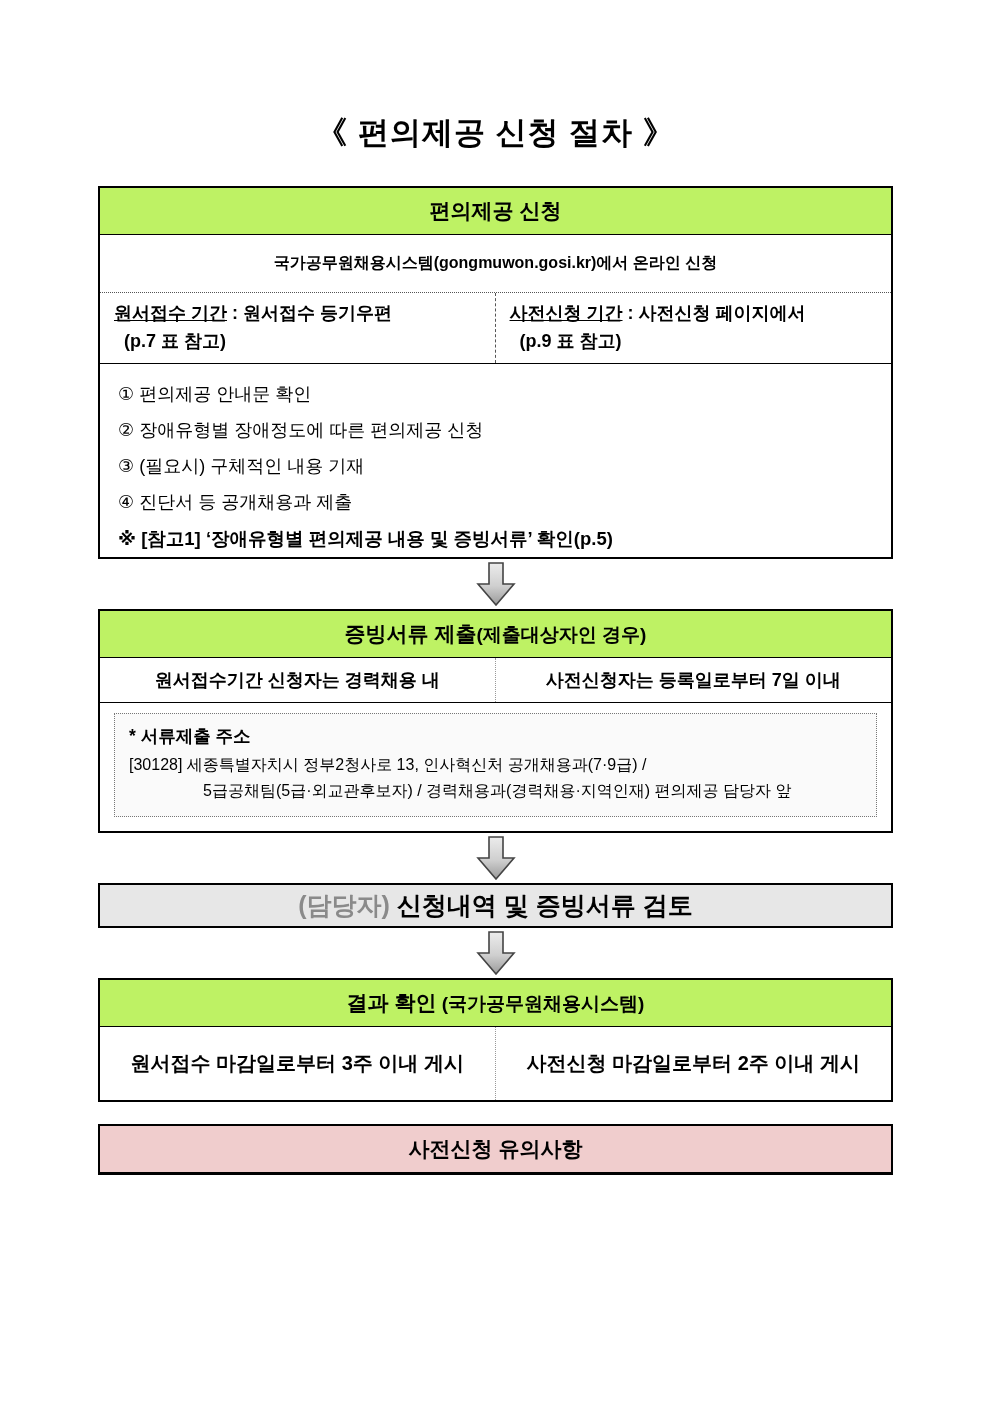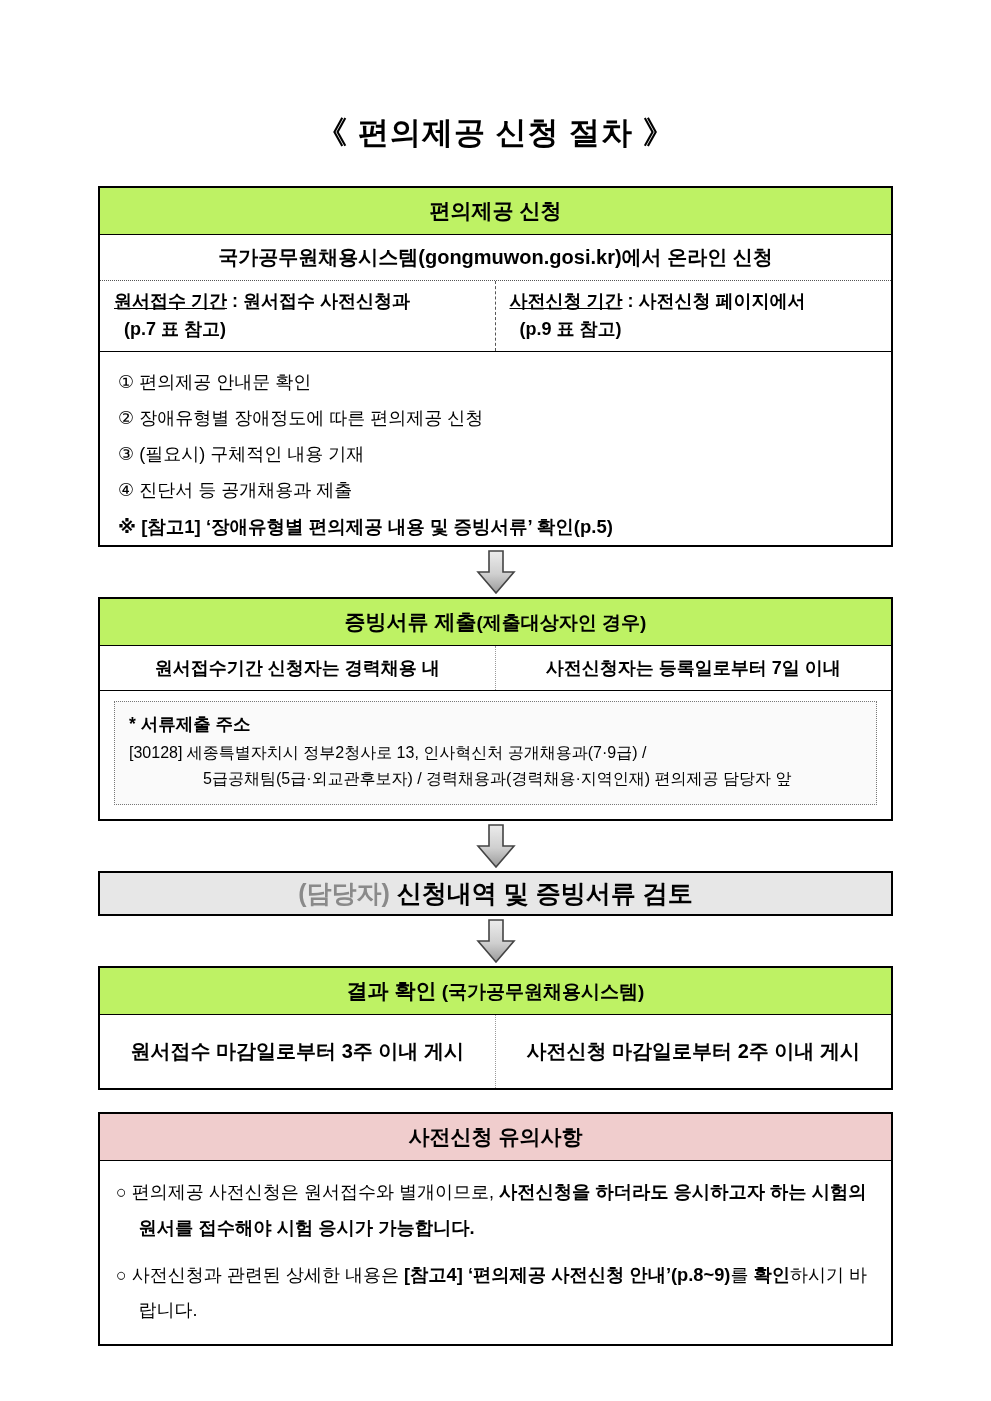--- a/index.html
+++ b/index.html
@@ -15,22 +15,22 @@
   }
   
   .fbox{border:2px solid #000;background:#fff;}
   .fbox-header{
     background:#bef264;border-bottom:1px solid #000;
     text-align:center;font-size:21px;font-weight:800;
     padding:9px 6px;
   }
   .fbox-header .light{font-weight:600;font-size:19px;}
   .row-center{
-    text-align:center;font-size:20px;font-weight:700;
-    padding:9px 6px;border-bottom:1px dotted #555;
+    text-align:center;font-size:16px;font-weight:700;
+    padding:18px 6px;border-bottom:1px dotted #555;
   }
   .two-col{display:flex;border-bottom:1px solid #000;}
   .two-col .col{flex:1 1 50%;box-sizing:border-box;}
   .two-col .col.left{border-right:1px dashed #555;}
   .two-col.dotted-div .col.left{border-right:1px dotted #999;}
   .b1-col{font-size:18px;font-weight:700;padding:7px 14px;line-height:1.55;}
   .b1-col .u{text-decoration:underline;}
   .b1-sub{padding-left:10px;}
   .steps{padding:12px 18px 0 18px;}
   .step-line{font-size:18px;line-height:2.0;}
@@ -85,21 +85,21 @@
 
 <div class="page">
 
   <h1 class="doc-title">《 편의제공 신청 절차 》</h1>
 
   <div class="fbox">
     <div class="fbox-header">편의제공 신청</div>
     <div class="row-center">국가공무원채용시스템(gongmuwon.gosi.kr)에서 온라인 신청</div>
     <div class="two-col">
       <div class="col left b1-col">
-        <span class="u">원서접수 기간</span><span> : 원서접수 사전신청과</span><br>
+        <span class="u">원서접수 기간</span><span> : 원서접수 등기우편</span><br>
         <span class="b1-sub">(p.7 표 참고)</span>
       </div>
       <div class="col b1-col">
         <span class="u">사전신청 기간</span><span> : 사전신청 페이지에서</span><br>
         <span class="b1-sub">(p.9 표 참고)</span>
       </div>
     </div>
     <div class="steps">
       <div class="step-line">① 편의제공 안내문 확인</div>
       <div class="step-line">② 장애유형별 장애정도에 따른 편의제공 신청</div>
@@ -153,23 +153,15 @@
     <div class="two-col dotted-div no-bottom result-row">
       <div class="col left result-cell">원서접수 마감일로부터 3주 이내 게시</div>
       <div class="col result-cell">사전신청 마감일로부터 2주 이내 게시</div>
     </div>
   </div>
 
   <div class="gap-lg"></div>
 
   <div class="fbox">
     <div class="fbox-header pink-header">사전신청 유의사항</div>
-    <div class="notice-body">
-      <p class="notice-par">
-        <span>○ 편의제공 사전신청은 원서접수와 별개이므로, </span><b>사전신청을 하더라도 응시하고자 하는 시험의 원서를 접수해야 시험 응시가 가능합니다.</b>
-      </p>
-      <p class="notice-par">
-        <span>○ 사전신청과 관련된 상세한 내용은 </span><b>[참고4] ‘편의제공 사전신청 안내’(p.8~9)</b><span>를 </span><b>확인</b><span>하시기 바랍니다.</span>
-      </p>
-    </div>
   </div>
 
 </div>
 
 </body></html>

